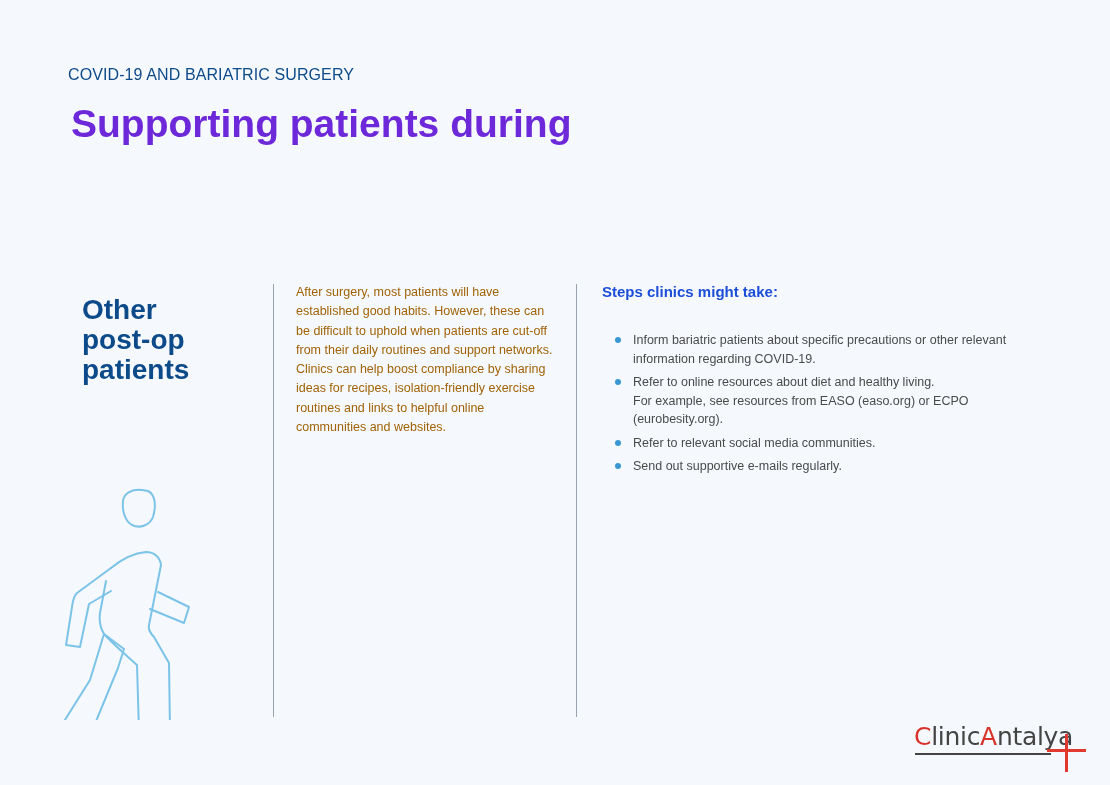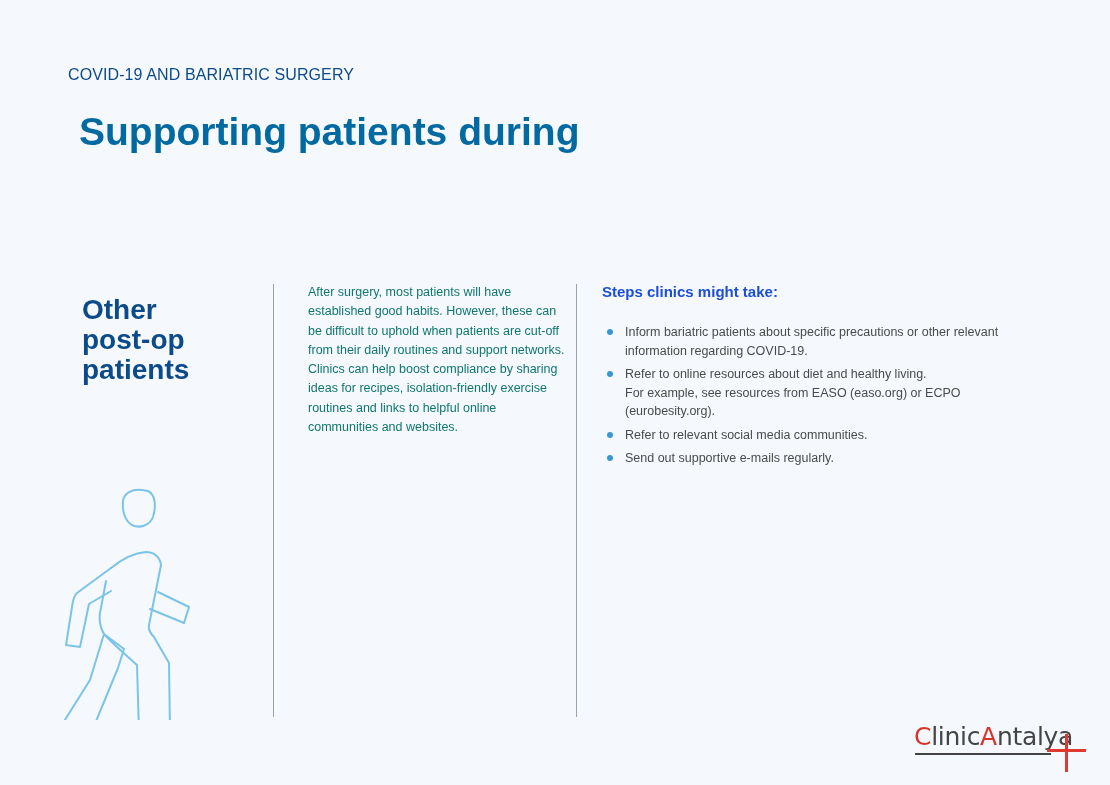--- a/index.html
+++ b/index.html
@@ -9,46 +9,46 @@
       font-family: "Liberation Sans", sans-serif;
       position: relative;
       color: #4a4a4a;
     }
     .kicker {
       position: absolute; left: 68px; top: 66px;
       font-size: 16px; color: #0d4a8a; letter-spacing: 0.1px;
     }
     .title {
       position: absolute; left: 67px; top: 98px;
-      font-size: 39px; font-weight: bold; color: #0369a1;
-      line-height: 44px; margin: 12px;
+      font-size: 39px; font-weight: bold; color: #6d28d9;
+      line-height: 44px; margin: 4px;
     }
     .section-title {
       position: absolute; left: 68px; top: 281px;
       font-size: 28px; font-weight: bold; color: #0d4a8a;
       line-height: 30px; margin: 14px; width: 180px;
     }
     .divider {
       position: absolute; width: 1px; background: #9aa3ad;
       top: 284px; height: 433px;
     }
     .divider.d1 { left: 273px; }
     .divider.d2 { left: 576px; }
     .body-text {
-      position: absolute; left: 308px; top: 283px; width: 260px;
-      font-size: 12.5px; line-height: 19.3px; color: #0f766e;
+      position: absolute; left: 296px; top: 283px; width: 260px;
+      font-size: 12.5px; line-height: 19.3px; color: #a16207;
     }
     .body-text p { margin: 0 0 19px 0; }
     .steps-title {
       position: absolute; left: 602px; top: 283px;
       font-size: 15px; font-weight: bold; color: #1d4ed8; margin: 0;
     }
     .steps {
       position: absolute; left: 602px; top: 319px; width: 440px;
-      margin: 4px; padding: 0; list-style: none;
+      margin: 12px; padding: 0; list-style: none;
       font-size: 12.5px; line-height: 18.5px; color: #4a4a4a;
     }
     .steps li { position: relative; padding-left: 19px; margin-bottom: 5px; }
     .bullet {
       position: absolute; left: 1px; top: 6px; width: 6px; height: 6px;
       border-radius: 50%; background: #3a97d4;
     }
     .figure {
       position: absolute; left: 62px; top: 485px; width: 140px; height: 235px;
     }

